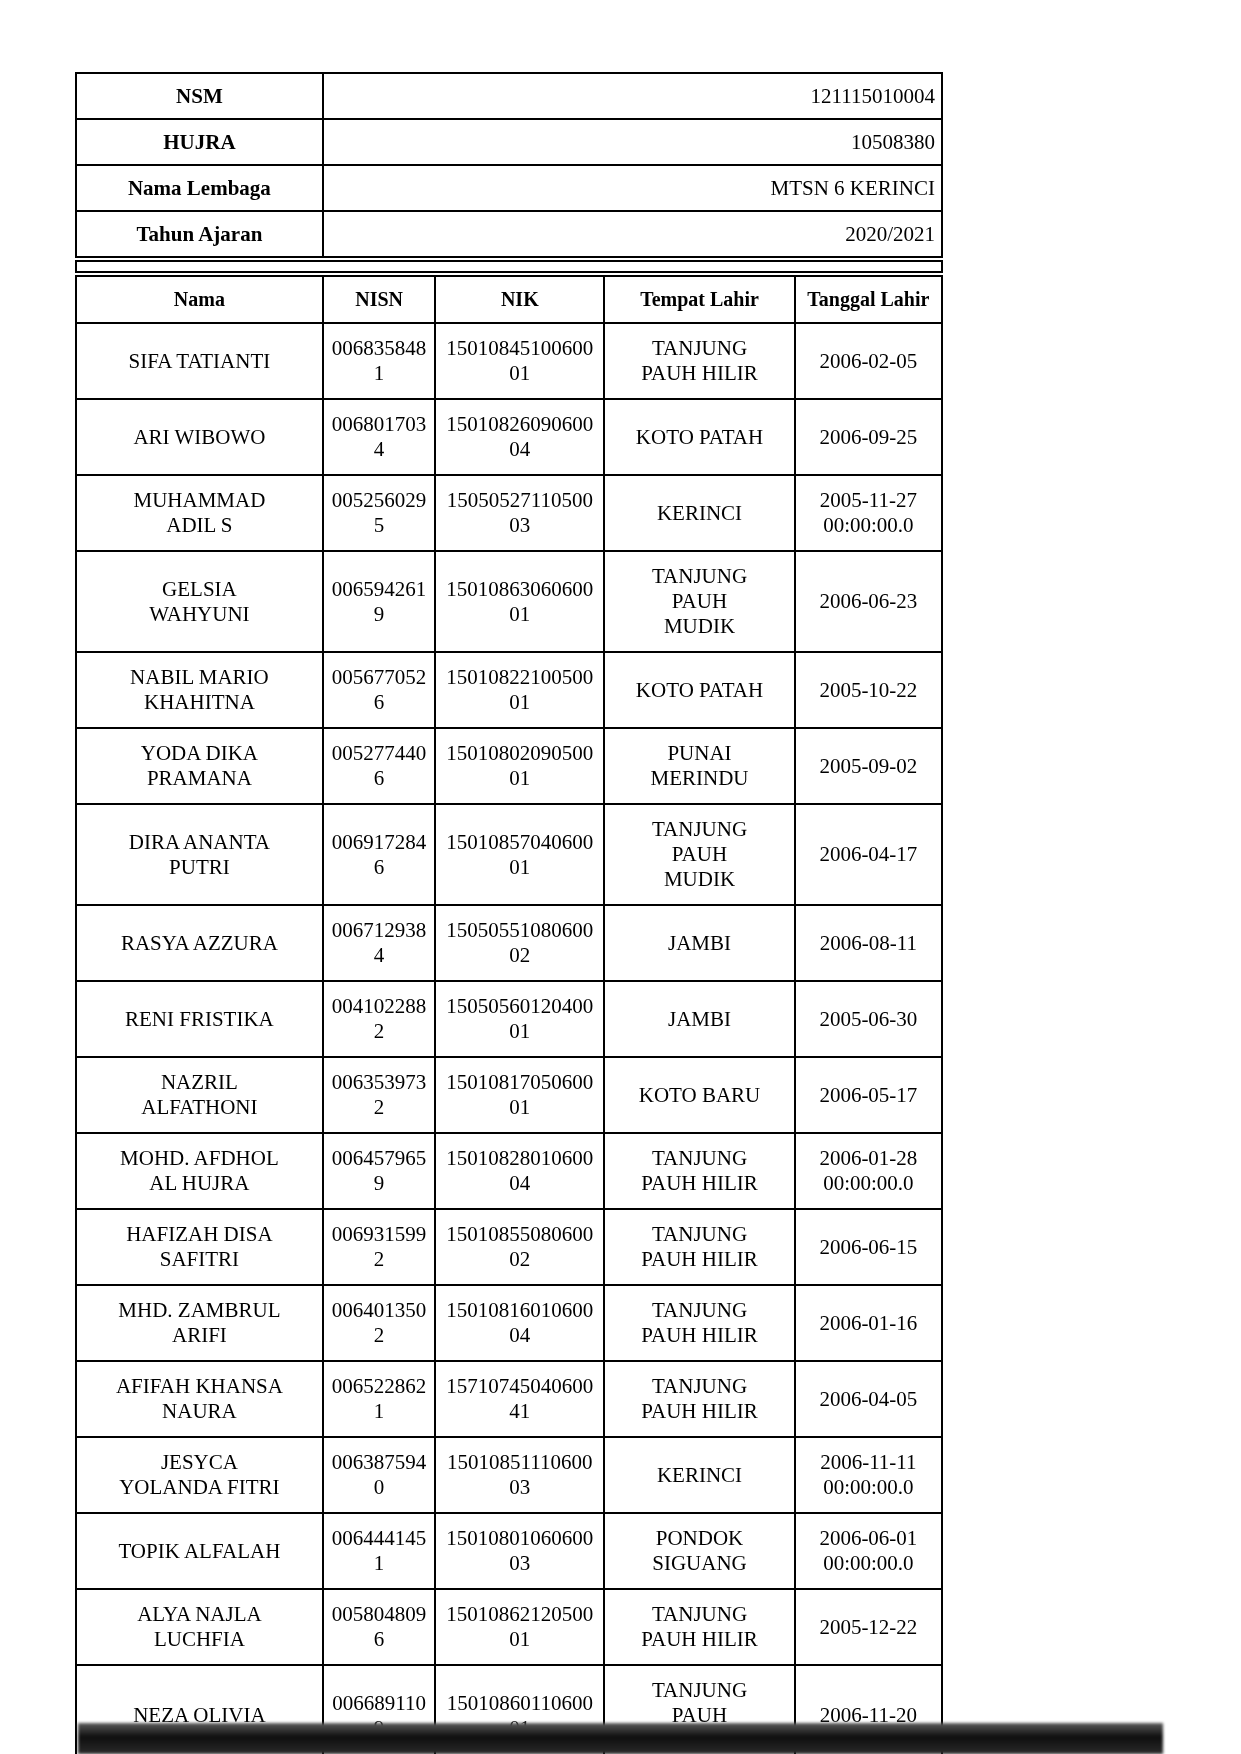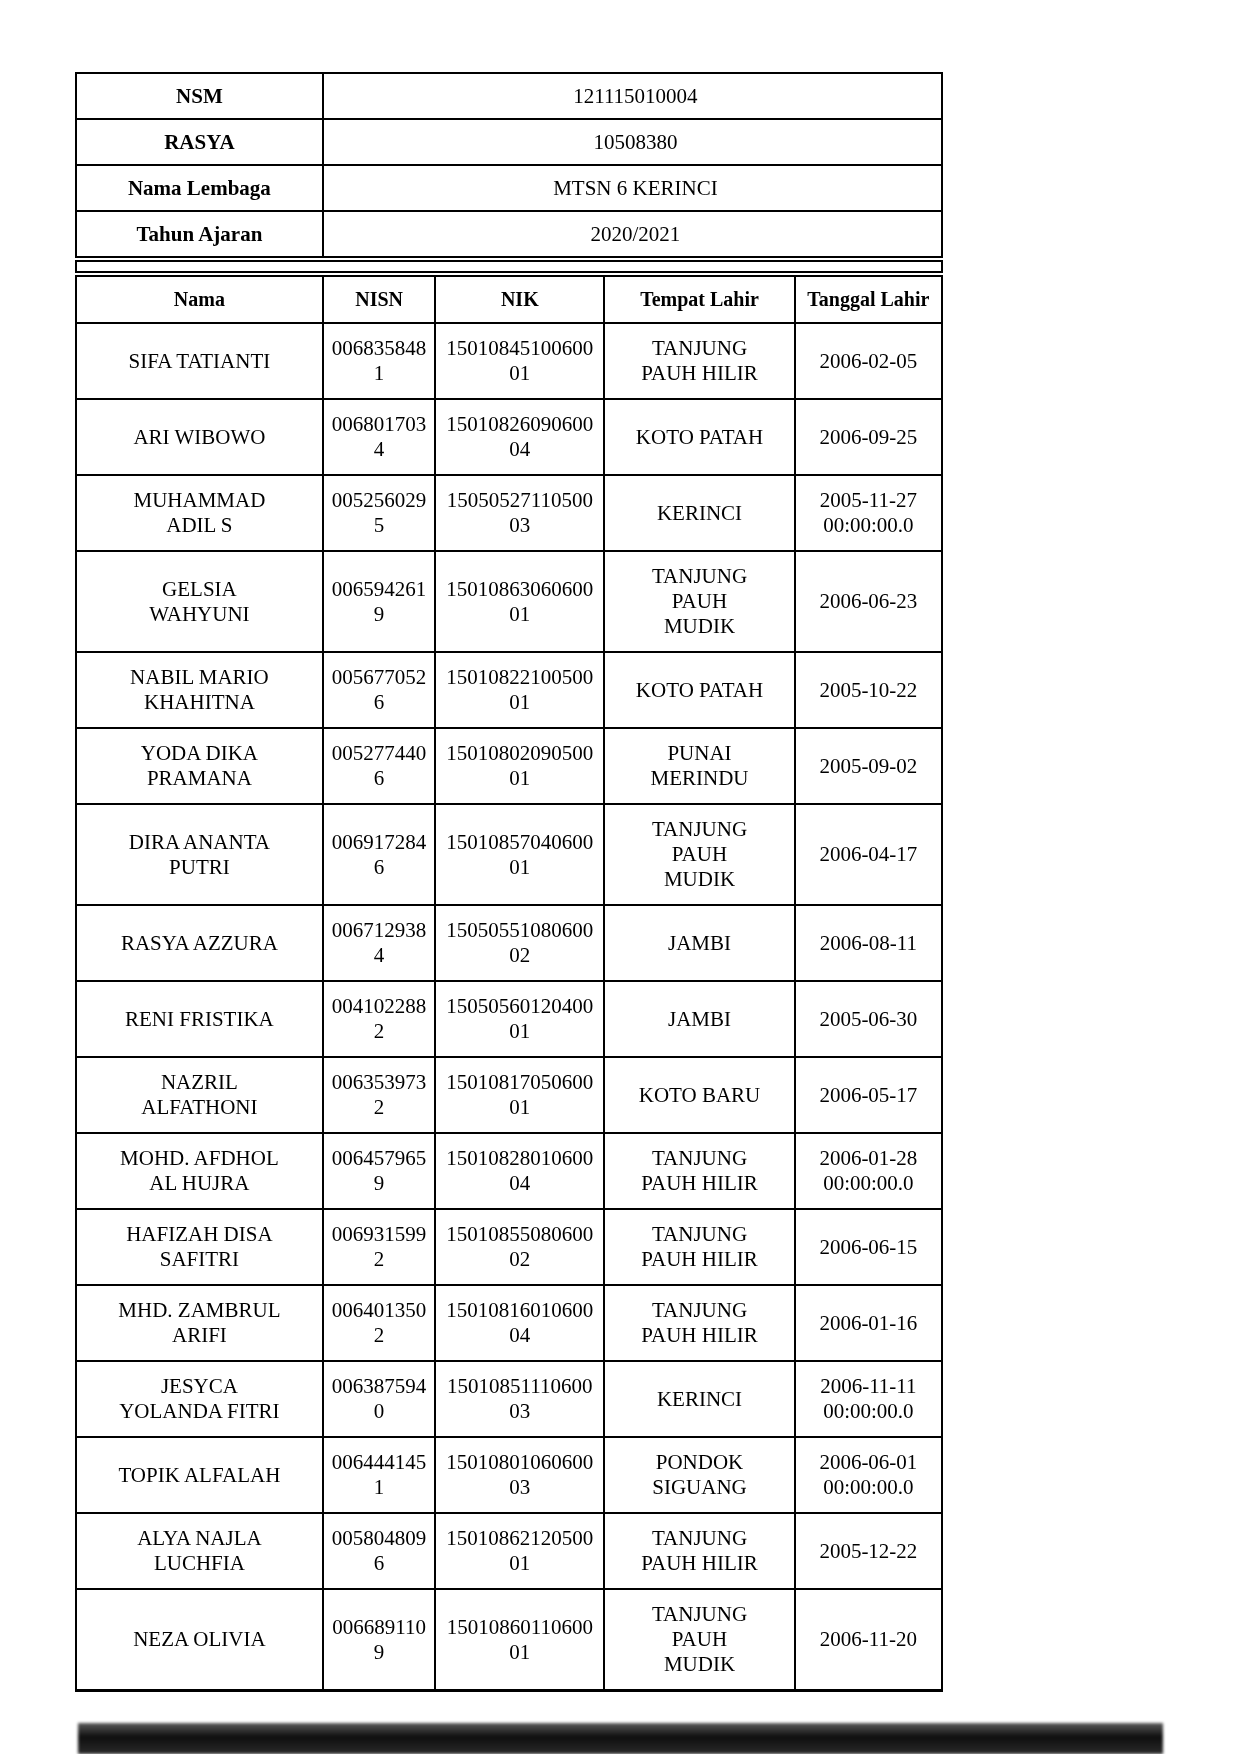--- a/index.html
+++ b/index.html
@@ -32,21 +32,21 @@
   .info-table td,.info-table th{
     font-size:21px;
     line-height:26px;
     padding:9px 6px;
   }
   .info-table .info-lbl{
     font-weight:bold;
     text-align:center;
   }
   .info-table .info-val{
-    text-align:center;
+    text-align:right;
     padding-left:12px;
   }
   
   .spacer-row{
     border:2px solid #000;
     height:13px;
     box-sizing:border-box;
     margin-top:2px;
     background:#fff;
   }
@@ -87,21 +87,21 @@
     <colgroup>
         <col style="width:28.5%">
         <col style="width:71.5%">
       </colgroup>
     <tbody id="info-body">
         <tr>
           <th class="info-lbl">NSM</th>
           <td class="info-val">121115010004</td>
         </tr>
         <tr>
-          <th class="info-lbl">RASYA</th>
+          <th class="info-lbl">HUJRA</th>
           <td class="info-val">10508380</td>
         </tr>
         <tr>
           <th class="info-lbl">Nama Lembaga</th>
           <td class="info-val">MTSN 6 KERINCI</td>
         </tr>
         <tr>
           <th class="info-lbl">Tahun Ajaran</th>
           <td class="info-val">2020/2021</td>
         </tr>
@@ -213,20 +213,27 @@
           <td class="c4">2006-06-15</td>
         </tr>
         <tr>
           <td class="c0">MHD. ZAMBRUL ARIFI</td>
           <td class="c1">0064013502</td>
           <td class="c2">1501081601060004</td>
           <td class="c3">TANJUNG PAUH HILIR</td>
           <td class="c4">2006-01-16</td>
         </tr>
         <tr>
+          <td class="c0">AFIFAH KHANSA NAURA</td>
+          <td class="c1">0065228621</td>
+          <td class="c2">1571074504060041</td>
+          <td class="c3">TANJUNG PAUH HILIR</td>
+          <td class="c4">2006-04-05</td>
+        </tr>
+        <tr>
           <td class="c0">JESYCA YOLANDA FITRI</td>
           <td class="c1">0063875940</td>
           <td class="c2">1501085111060003</td>
           <td class="c3">KERINCI</td>
           <td class="c4">2006-11-11 00:00:00.0</td>
         </tr>
         <tr>
           <td class="c0">TOPIK ALFALAH</td>
           <td class="c1">0064441451</td>
           <td class="c2">1501080106060003</td>

